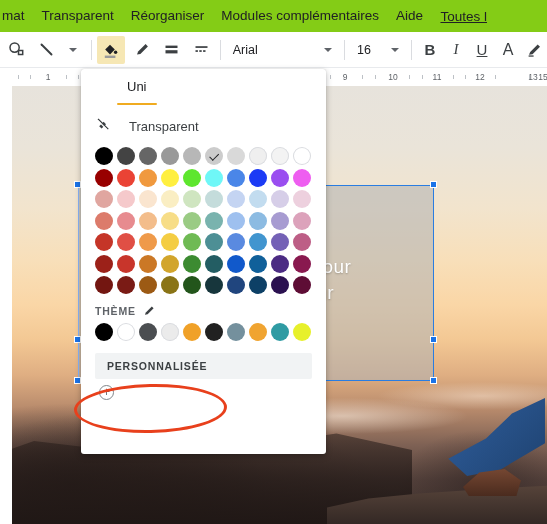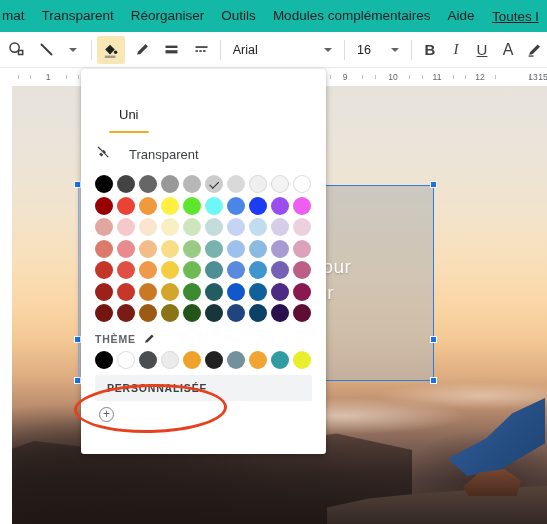--- a/index.html
+++ b/index.html
@@ -7,21 +7,21 @@
     width: 547px; height: 524px;
     font-family: "Liberation Sans", sans-serif;
     overflow: hidden;
     background: #fff;
   }
   #root { position: relative; width: 547px; height: 524px; overflow: hidden; }
 
   
   .menubar {
     position: absolute; left: 0; top: 0; width: 547px; height: 32px;
-    background: #14b8a6;
+    background: #84cc16;
     display: flex; align-items: center;
     white-space: nowrap;
   }
   .menu-item {
     font-size: 13.5px; color: #202124;
     padding: 0 8.5px; line-height: 32px;
   }
   .menu-item.first { padding-left: 2px; }
   .menu-link {
     font-size: 13.5px; color: #202124;
@@ -157,21 +157,21 @@
     border: 1px solid #ffffff;
   }
 
   
   .panel {
     position: absolute; left: 81px; top: 69px; width: 245px; height: 385px;
     background: #ffffff; border-radius: 3px;
     box-shadow: 0 2px 6px rgba(0,0,0,0.28), 0 0 1px rgba(0,0,0,0.22);
     overflow: hidden;
   }
-  .tabs { display: flex; height: 36px; padding-left: 28px; margin-top: 28px; }
+  .tabs { display: flex; height: 36px; padding-left: 36px; }
   .tab {
     font-size: 13px; color: #3c4043; height: 36px; line-height: 36px;
     padding: 0 10px; position: relative;
   }
   .tab.active { color: #202124; }
   .tab.active::after {
     content: ""; position: absolute; left: 0; right: 0; bottom: 0;
     height: 2.5px; background: #f0ab20; border-radius: 2px;
   }
   .tab-gap { width: 36px; }
@@ -193,21 +193,21 @@
     transform: translate(-50%,-56%) rotate(-45deg);
     width: 9px; height: 4.5px;
     border-left: 1.8px solid #202124; border-bottom: 1.8px solid #202124;
   }
   .section-head {
     display: flex; align-items: center; gap: 7px;
     padding: 6px 0 4px 14px;
     font-size: 10.5px; letter-spacing: .8px; color: #5f6368; font-weight: 700;
   }
   .custom-btn {
-    margin: 6px 14px 0 14px; height: 26px;
+    margin: 12px 14px 0 14px; height: 26px;
     background: #f1f3f4; border-radius: 2px;
     display: flex; align-items: center; padding-left: 12px;
     font-size: 10.5px; letter-spacing: .8px; color: #3c4043; font-weight: 700;
   }
   .add-color {
     margin: 6px 0 0 18px; width: 15px; height: 15px; border-radius: 50%;
     border: 1.2px solid #80868b; color: #5f6368;
     display: flex; align-items: center; justify-content: center;
     font-size: 12px; line-height: 1;
   }
@@ -224,21 +224,20 @@
 </style>
 </head>
 <body>
 
 <div id="root">
 
   <div class="menubar">
     <div class="menu-item first">mat</div>
     <div class="menu-item">Transparent</div>
     <div class="menu-item">Réorganiser</div>
-    <div class="menu-item">Outils</div>
     <div class="menu-item">Modules complémentaires</div>
     <div class="menu-item">Aide</div>
     <div class="menu-link">Toutes l</div>
   </div>
 
   <div class="toolbar">
     <div style="width:4px"></div>
     <div class="tb-btn">
       <svg width="17" height="17" viewBox="0 0 17 17" aria-hidden="true">
         <circle cx="6.6" cy="6.6" r="4.6" fill="none" stroke="#3c4043" stroke-width="1.5"></circle>

